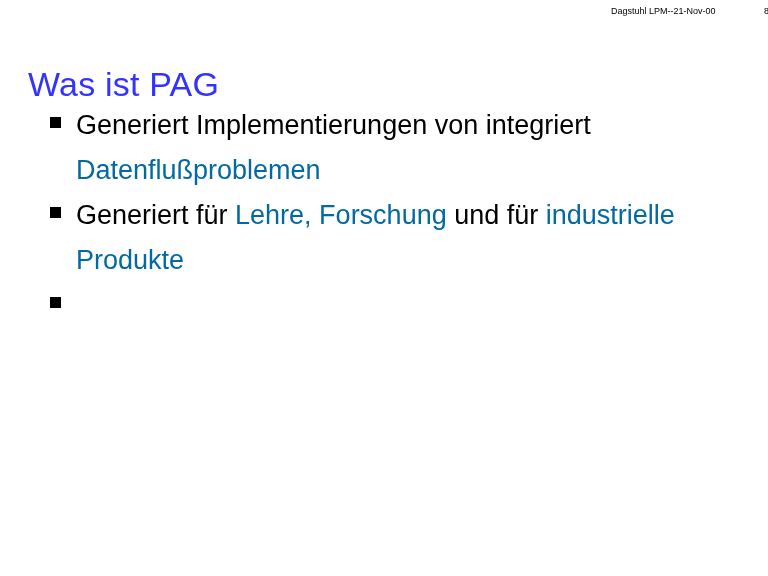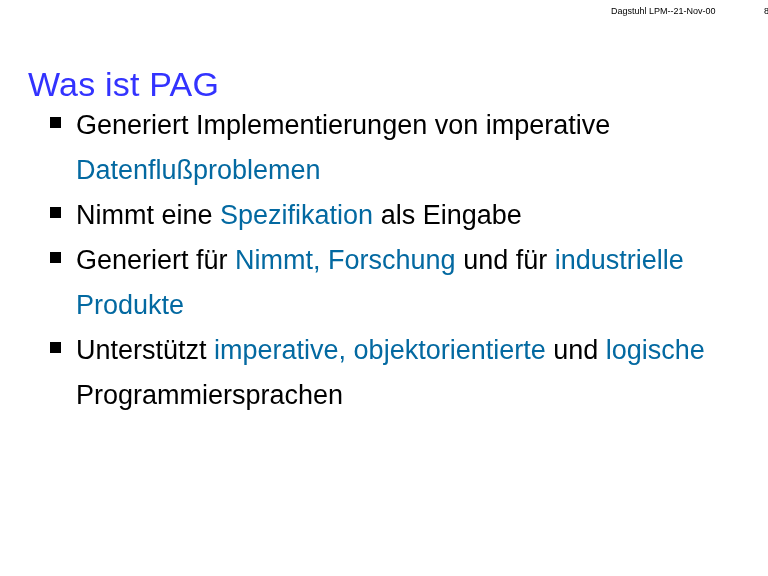--- a/index.html
+++ b/index.html
@@ -96,24 +96,24 @@
 <div class="slide">
 
   <div class="header">
     <div class="header-date">Dagstuhl LPM--21-Nov-00</div>
     <div class="header-page">89</div>
   </div>
 
   <h1 class="title">Was ist PAG</h1>
 
   <div class="bullets" id="bullet-list">
-      <div class="bullet"><span class="bullet-marker"></span><span><span>Generiert Implementierungen von imperative </span><span class="hl">Datenflußproblemen</span></span></div>
-      <div class="bullet"><span class="bullet-marker"></span><span><span>Nimmt eine </span><span class="hl">Spezifikation</span><span> als Eingabe</span></span></div>
-      <div class="bullet"><span class="bullet-marker"></span><span><span>Generiert für </span><span class="hl">Nimmt, Forschung</span><span> und für </span><span class="hl">industrielle Produkte</span></span></div>
-      <div class="bullet"><span class="bullet-marker"></span><span><span>Unterstützt </span><span class="hl">imperative, objektorientierte</span><span> und </span><span class="hl">logische</span><span> Programmiersprachen</span></span></div>
+      <div class="bullet"><span class="bullet-marker"></span><span><span>Generiert Implementierungen von integriert </span><span class="hl">Datenflußproblemen</span></span></div>
+      <div class="bullet"><span class="bullet-marker"></span></div>
+      <div class="bullet"><span class="bullet-marker"></span><span><span>Generiert für </span><span class="hl">Lehre, Forschung</span><span> und für </span><span class="hl">industrielle Produkte</span></span></div>
+      <div class="bullet"><span class="bullet-marker"></span></div>
     </div>
 
   <div class="footer">
     
     
     
 
     
 
     

